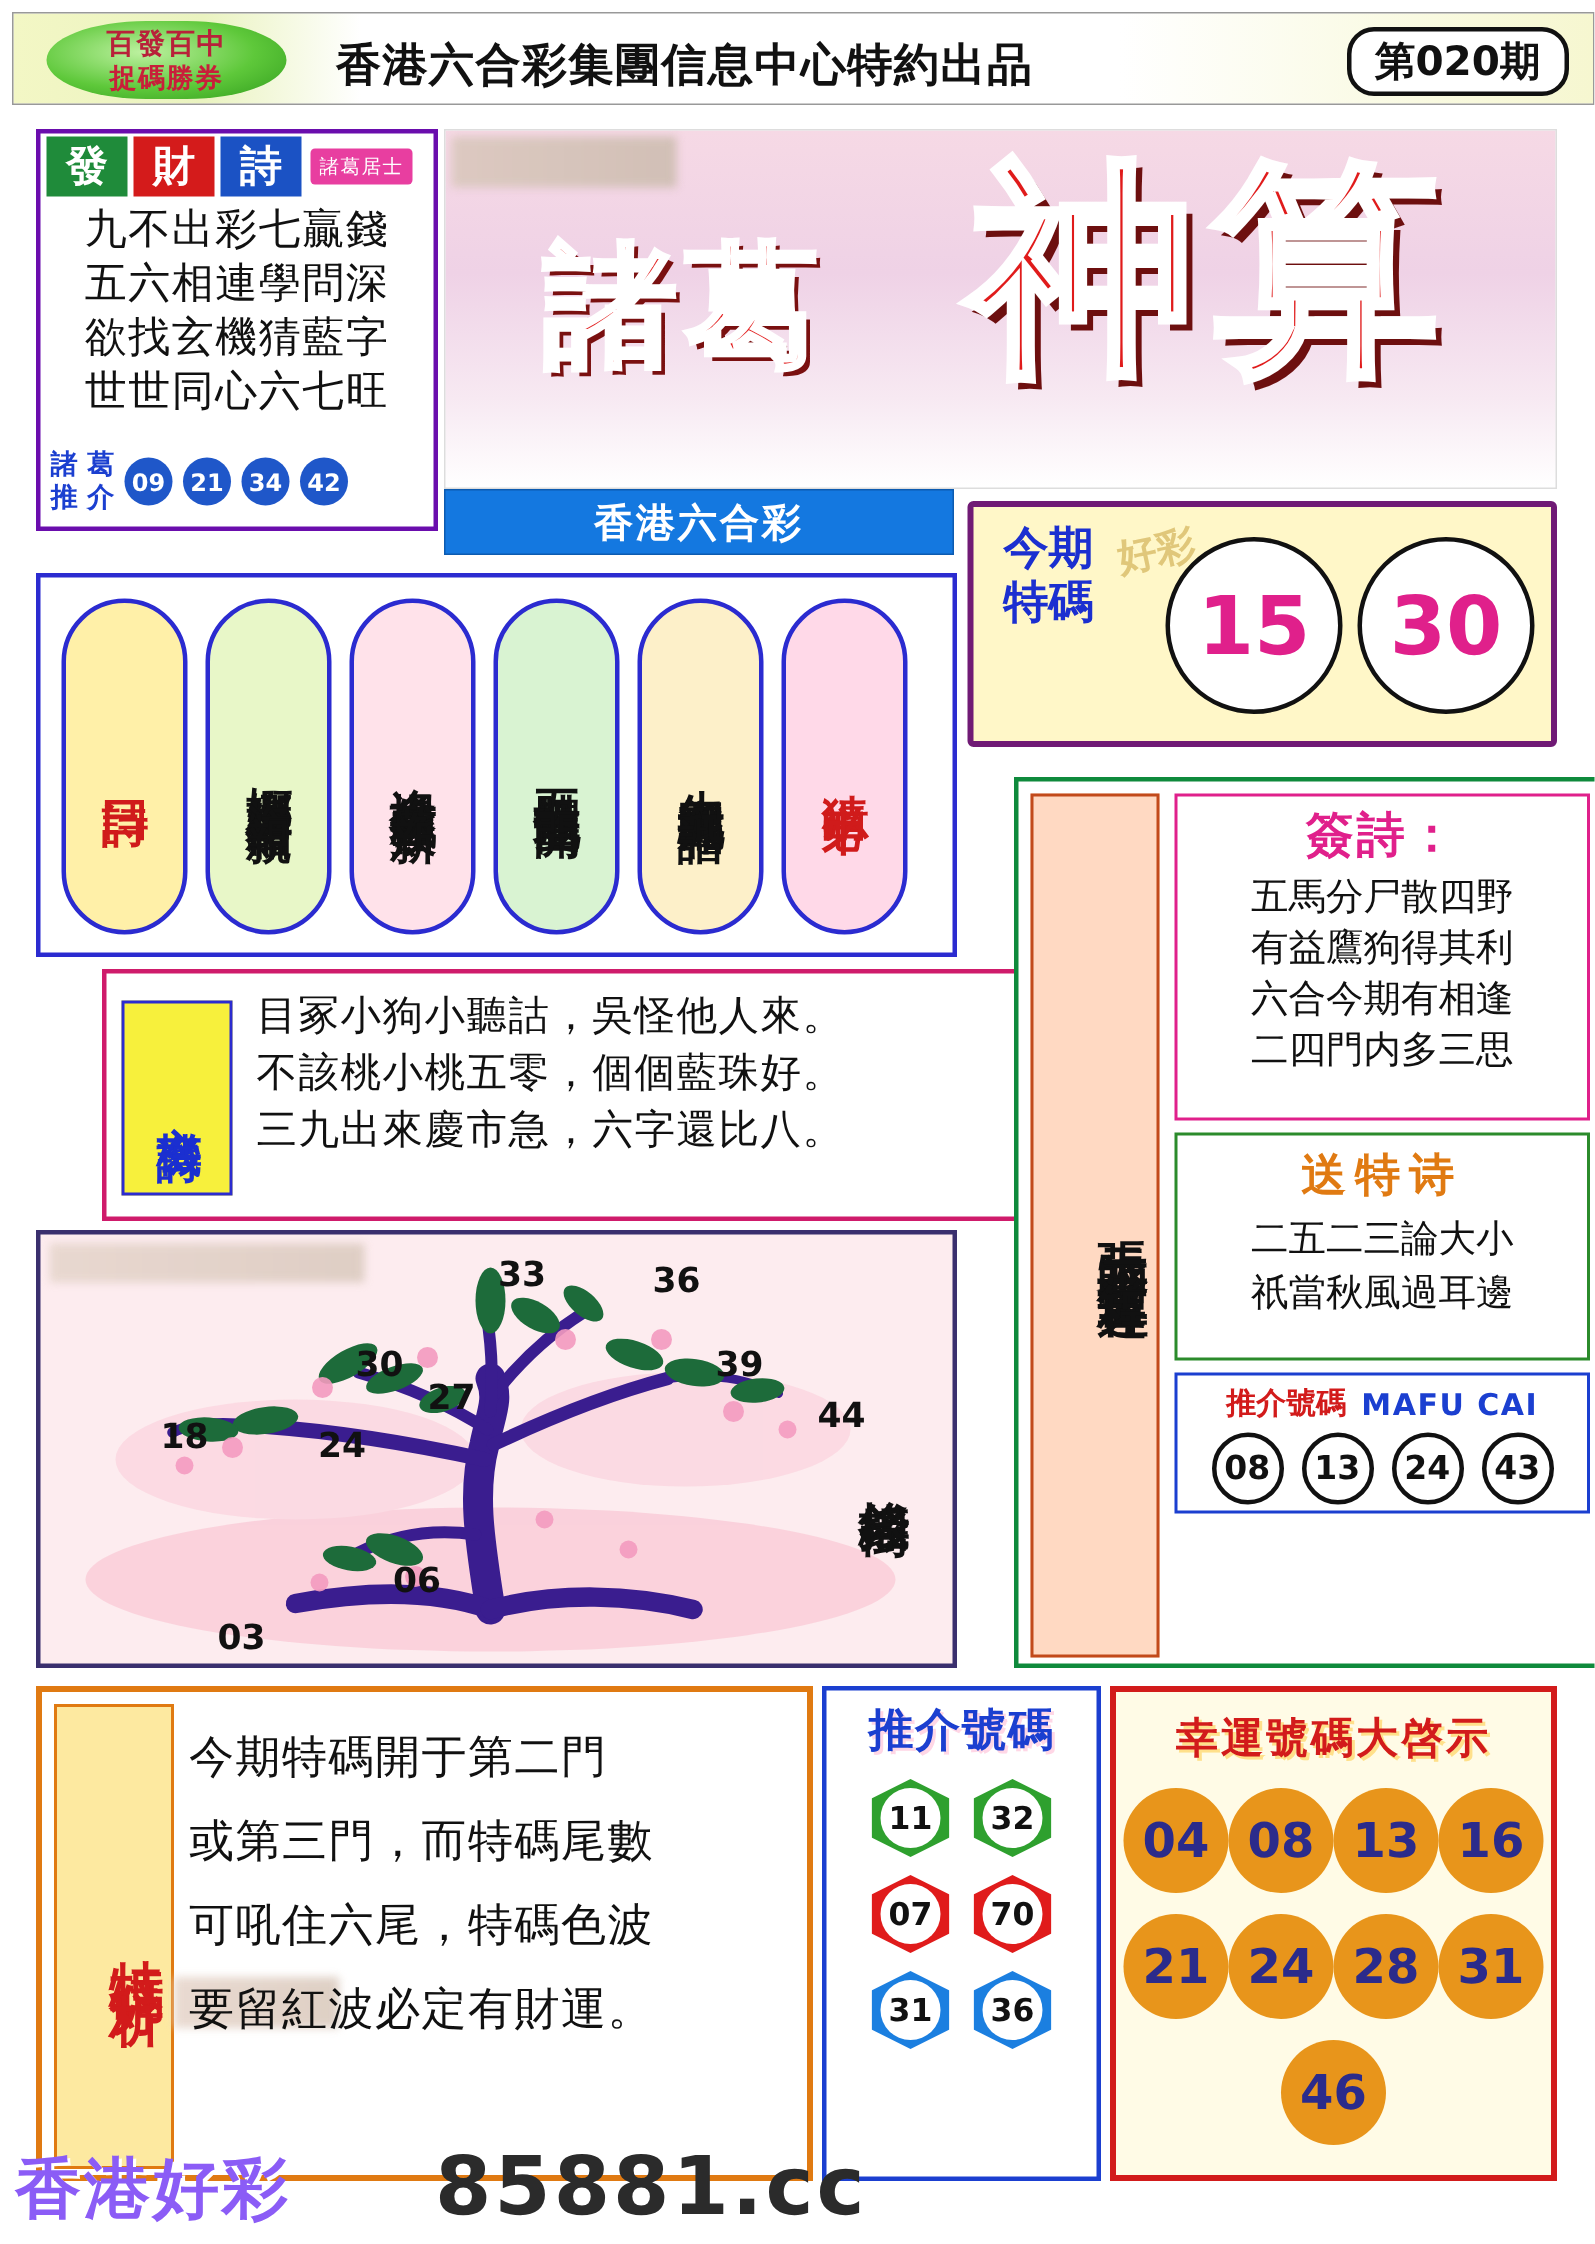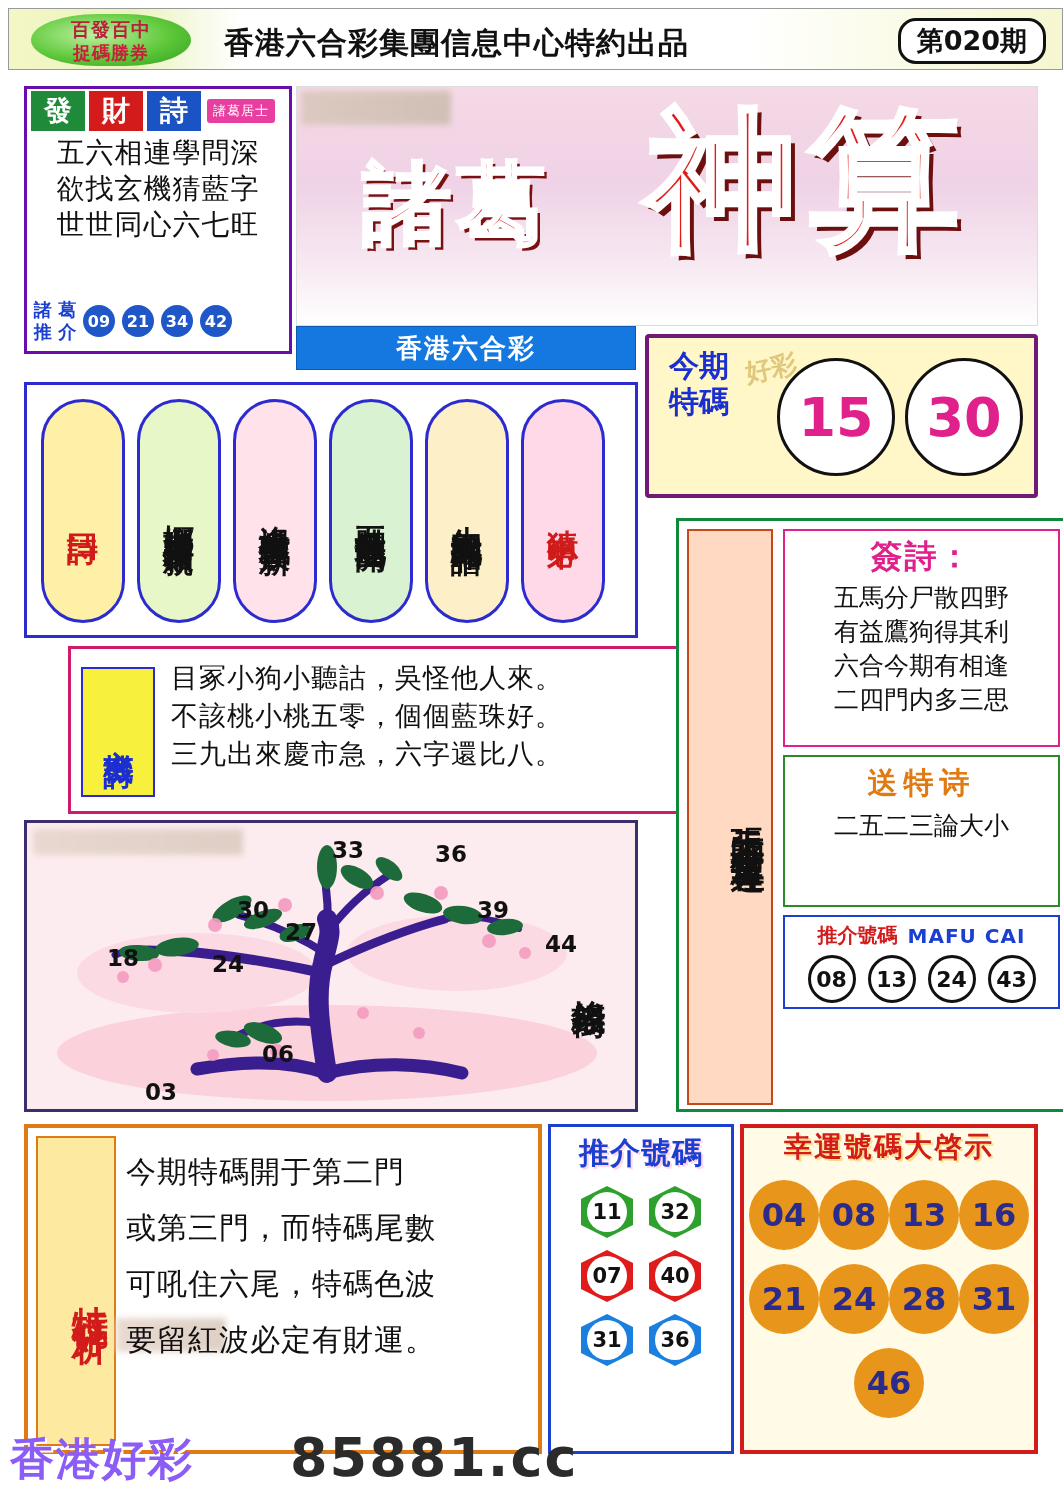--- a/index.html
+++ b/index.html
@@ -252,21 +252,21 @@
   .hg{background:#2ea02e;}
   .hr{background:#e01b1b;}
   .hb{background:#1b7fe0;}
 
   
   .lucky{
     position:absolute;left:740px;top:1124px;width:298px;height:330px;
     border:4px solid #d21b1b;background:#fffbe6;box-sizing:border-box;
   }
   .lk-title{
-    font-size:28px;font-weight:bold;color:#d21b1b;text-align:center;margin-top:0;
+    font-size:28px;font-weight:bold;color:#d21b1b;text-align:center;margin-top:12px;
     letter-spacing:2px;text-shadow:2px 2px 0 #ffe08a;
   }
   .lk-grid{display:flex;flex-wrap:wrap;justify-content:center;gap:14px 0;margin-top:14px;}
   .lk-num{
     width:70px;height:70px;border-radius:50%;background:#e8951b;
     display:flex;align-items:center;justify-content:center;
     font-size:32px;font-weight:bold;color:#2b2b8b;
   }
 
   
@@ -297,20 +297,21 @@
   </div>
 
   <div class="facai">
     <div class="facai-hdr">
       <div class="fc-ch fc1">發</div>
       <div class="fc-ch fc2">財</div>
       <div class="fc-ch fc3">詩</div>
       <div class="fc-sub">諸葛居士</div>
     </div>
     <div class="facai-lines">
+      <div>九不出彩七贏錢</div>
       <div>五六相連學問深</div>
       <div>欲找玄機猜藍字</div>
       <div>世世同心六七旺</div>
     </div>
     <div class="facai-foot">
       <div class="ff-label">諸&nbsp;葛<br>推&nbsp;介</div>
       <div class="ff-nums">
         <div class="ff-num">09</div>
         <div class="ff-num">21</div>
         <div class="ff-num">34</div>
@@ -423,20 +424,21 @@
         <div>有益鷹狗得其利</div>
         <div>六合今期有相逢</div>
         <div>二四門内多三思</div>
       </div>
     </div>
 
     <div class="songte">
       <div class="st-title">送特诗</div>
       <div class="st-lines">
         <div>二五二三論大小</div>
+        <div>祇當秋風過耳邊</div>
       </div>
     </div>
 
     <div class="tuijian">
       <div class="tj-hdr">
         <span class="tj-l">推介號碼</span>
         <span class="tj-r">MAFU CAI</span>
       </div>
       <div class="tj-nums">
         <div class="tj-num">08</div>
@@ -464,21 +466,21 @@
       <div class="hex hg">
           <span class="inner">11</span>
         </div>
       <div class="hex hg">
           <span class="inner">32</span>
         </div>
       <div class="hex hr">
           <span class="inner">07</span>
         </div>
       <div class="hex hr">
-          <span class="inner">40</span>
+          <span class="inner">70</span>
         </div>
       <div class="hex hb">
           <span class="inner">31</span>
         </div>
       <div class="hex hb">
           <span class="inner">36</span>
         </div>
     </div>
   </div>
 

